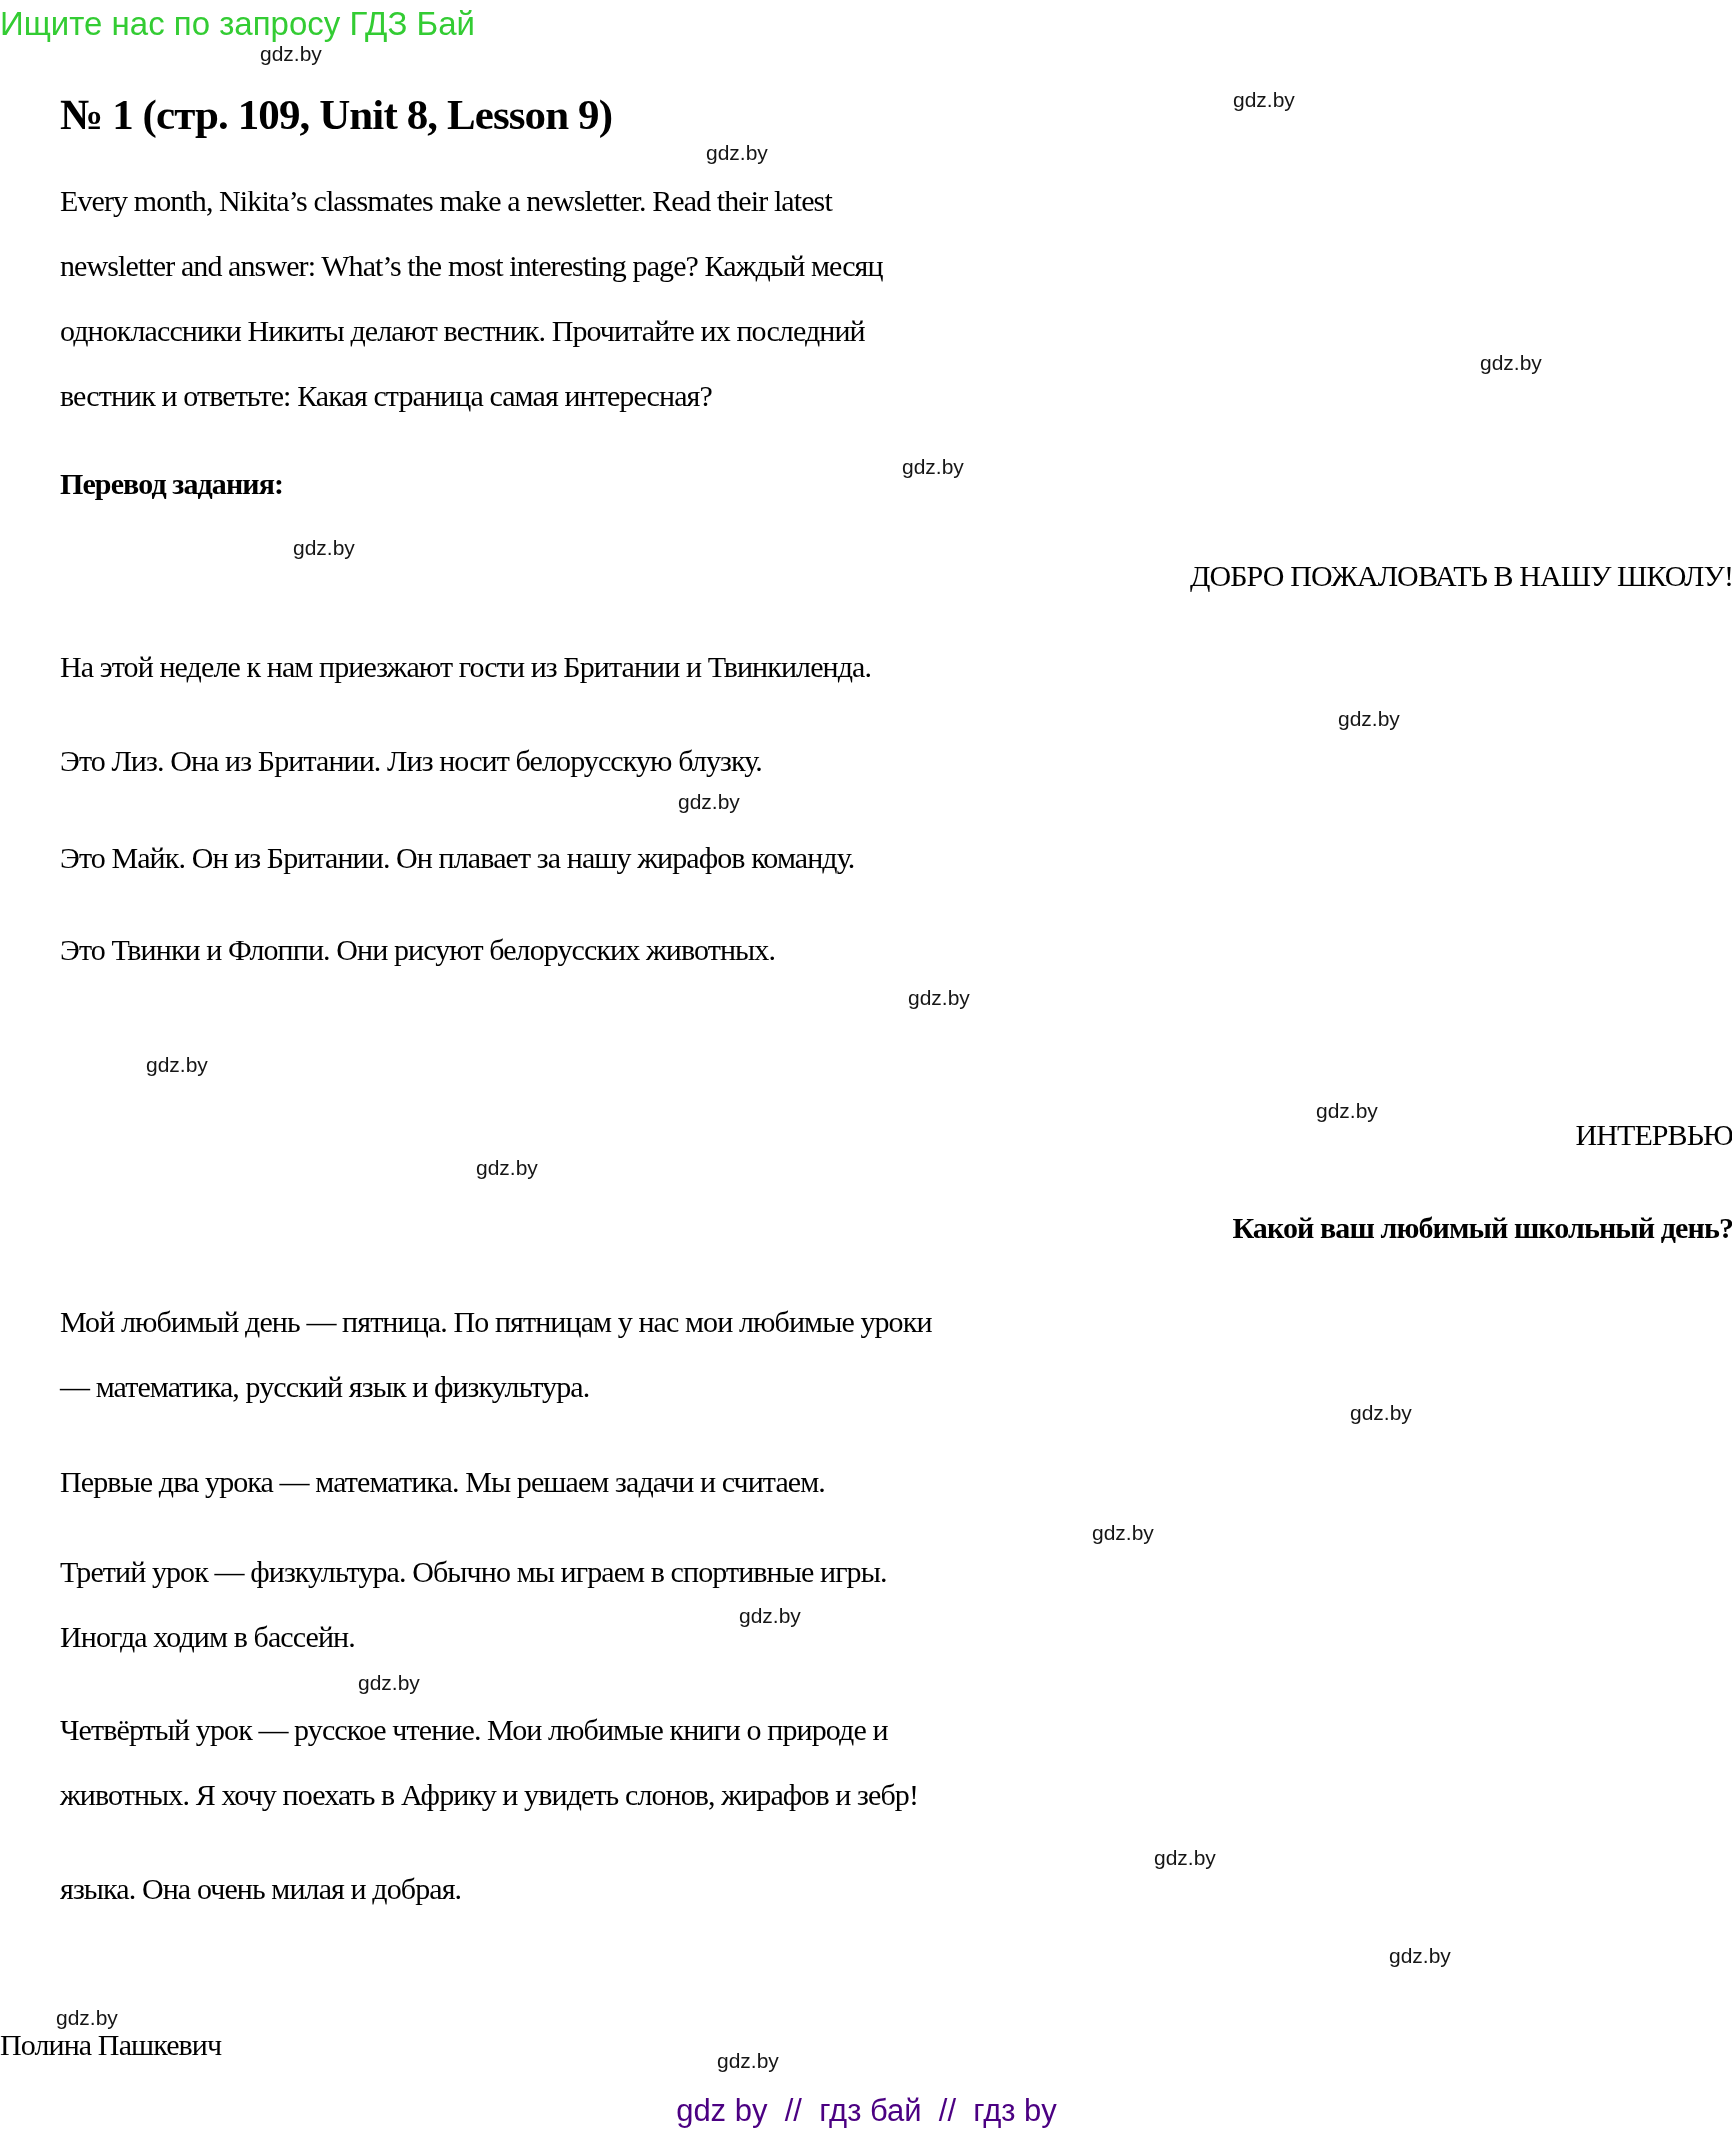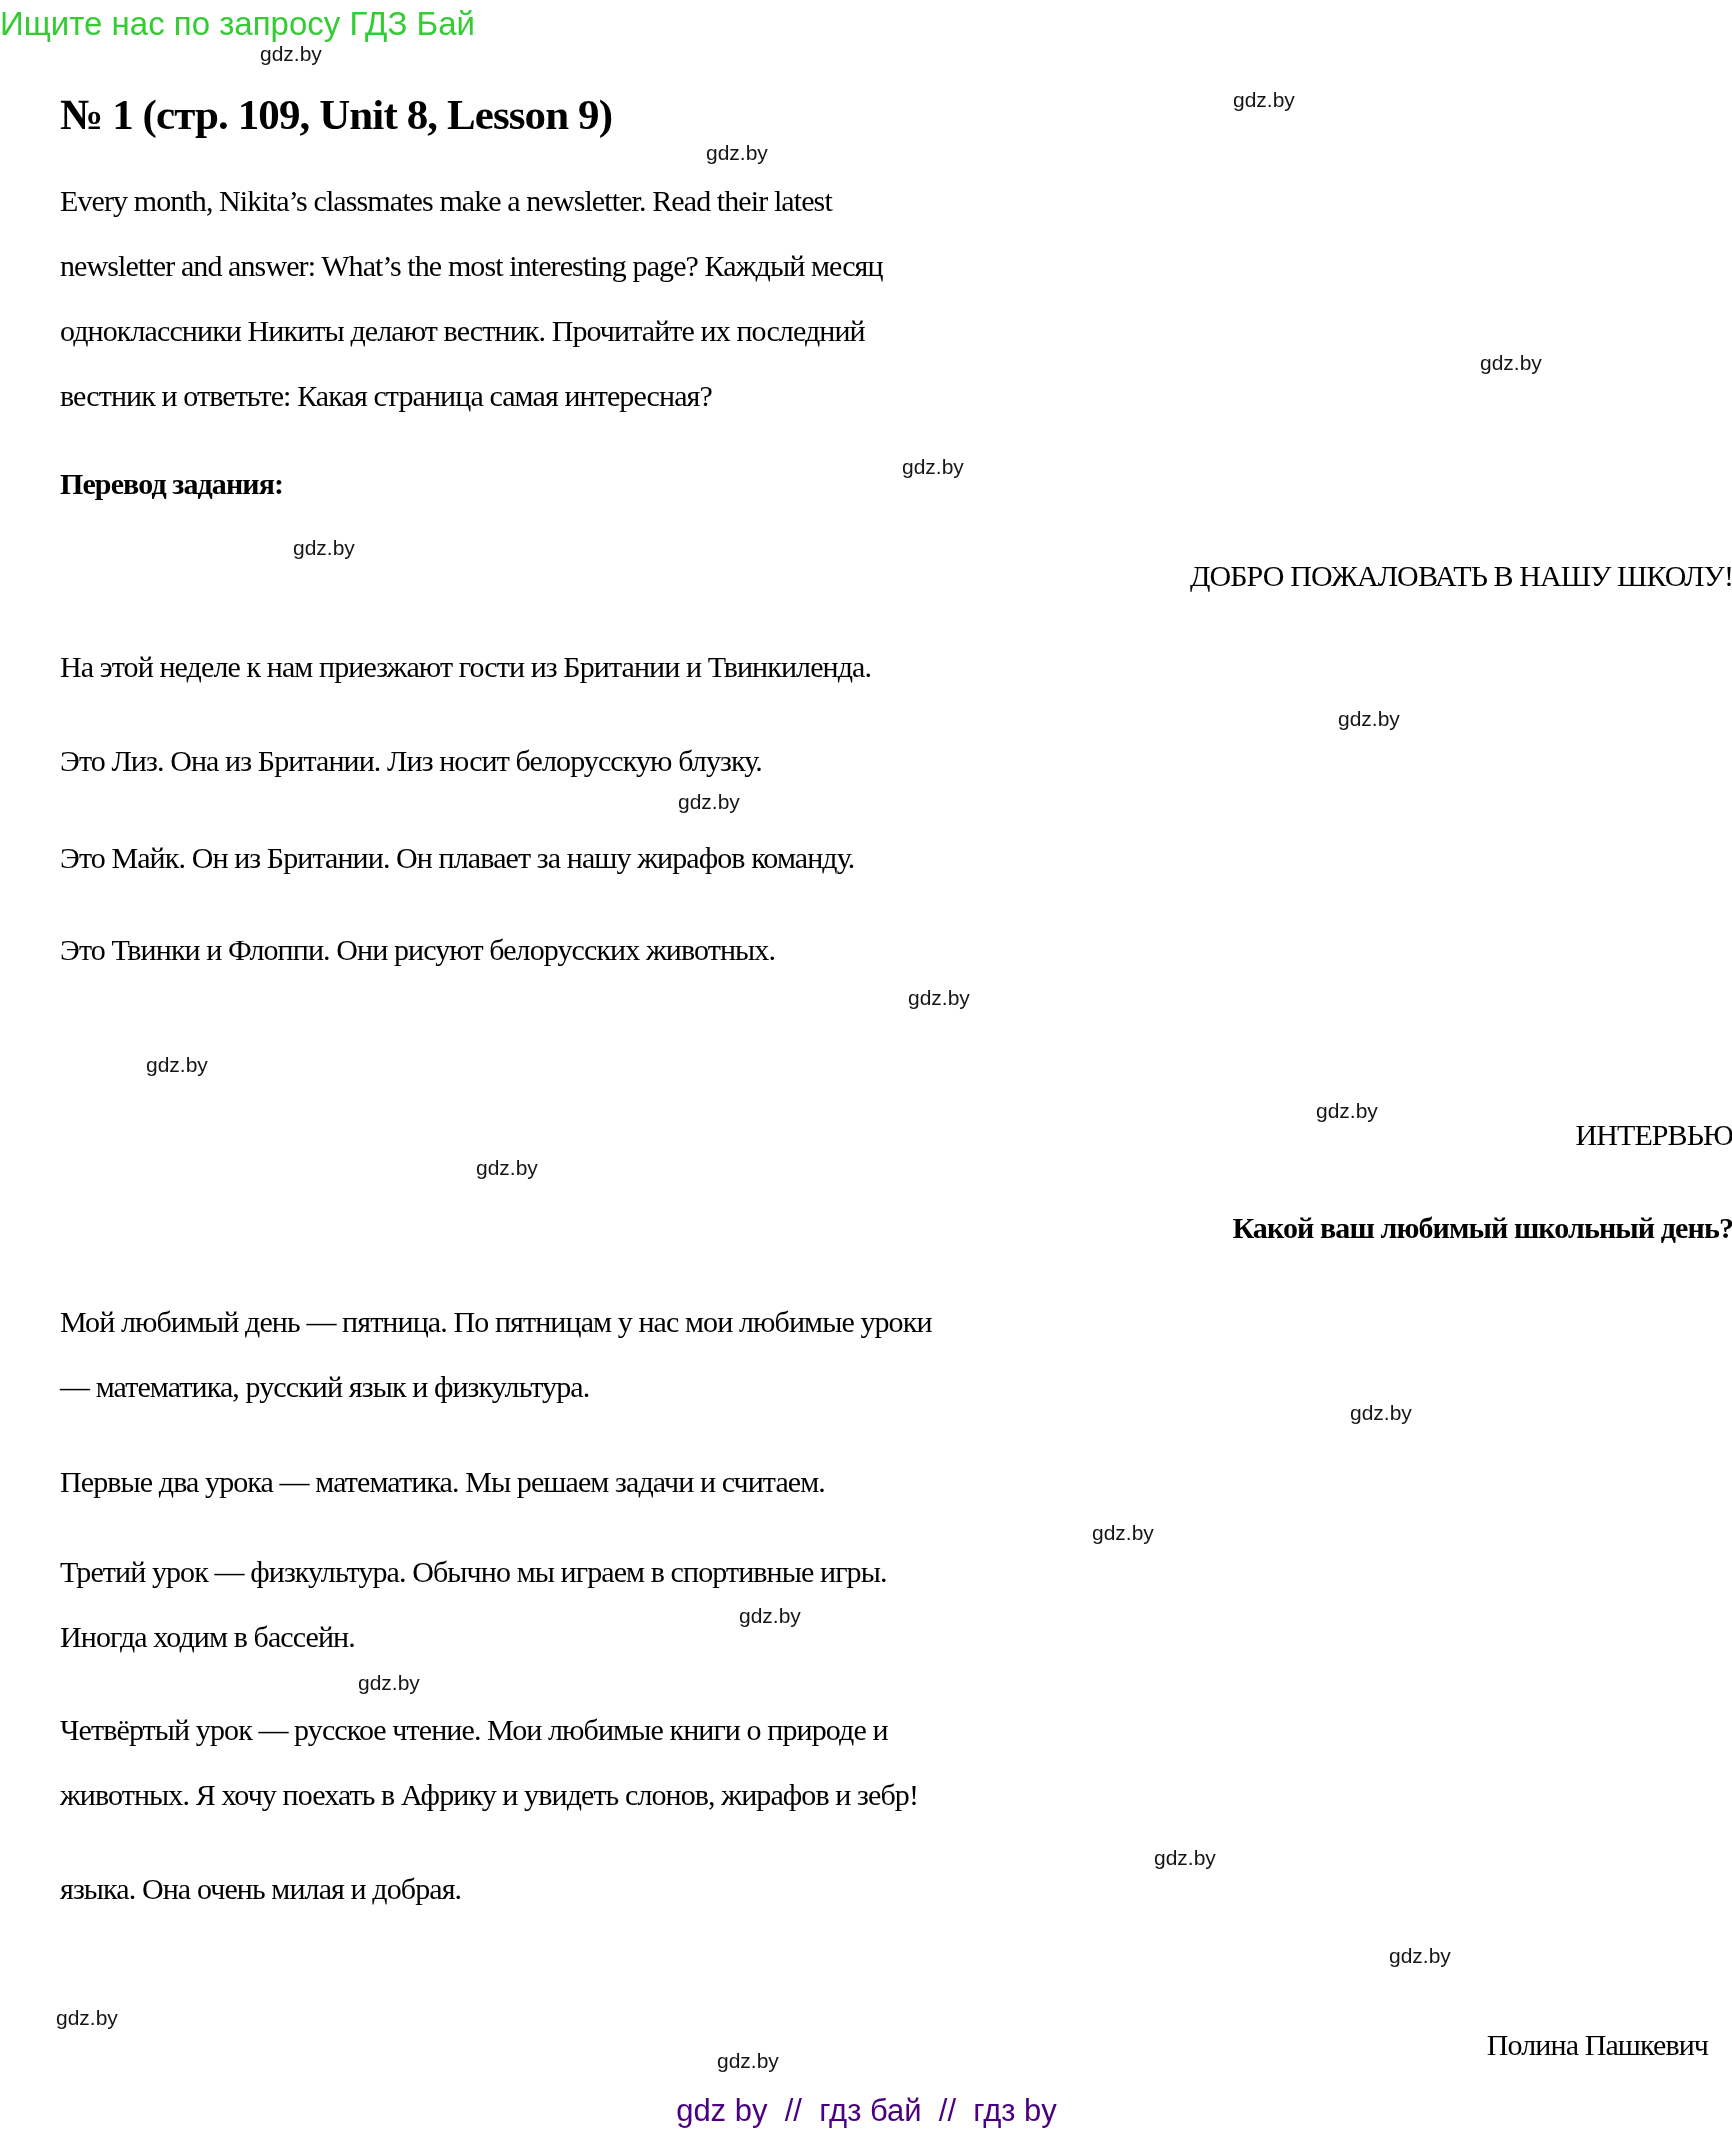--- a/index.html
+++ b/index.html
@@ -38,21 +38,21 @@
   }
   .block {
     position: absolute;
     left: 60px;
     font-size: 30px;
     line-height: 65px;
     letter-spacing: -0.9px;
     white-space: nowrap;
   }
   .center { left: 0; width: 100%; text-align: right; }
-  .right  { left: 0; width: 100%; text-align: right; padding-right: 25px; box-sizing: border-box; }
+  .right  { left: 0; width: 100%; padding-right: 25px; box-sizing: border-box; }
   .bold { font-weight: bold; }
   .footer {
     position: absolute;
     top: 2093px; left: 0; width: 100%;
     text-align: center;
     font-family: "Liberation Sans", sans-serif;
     font-size: 31px;
     white-space: pre;
   }
 </style>

